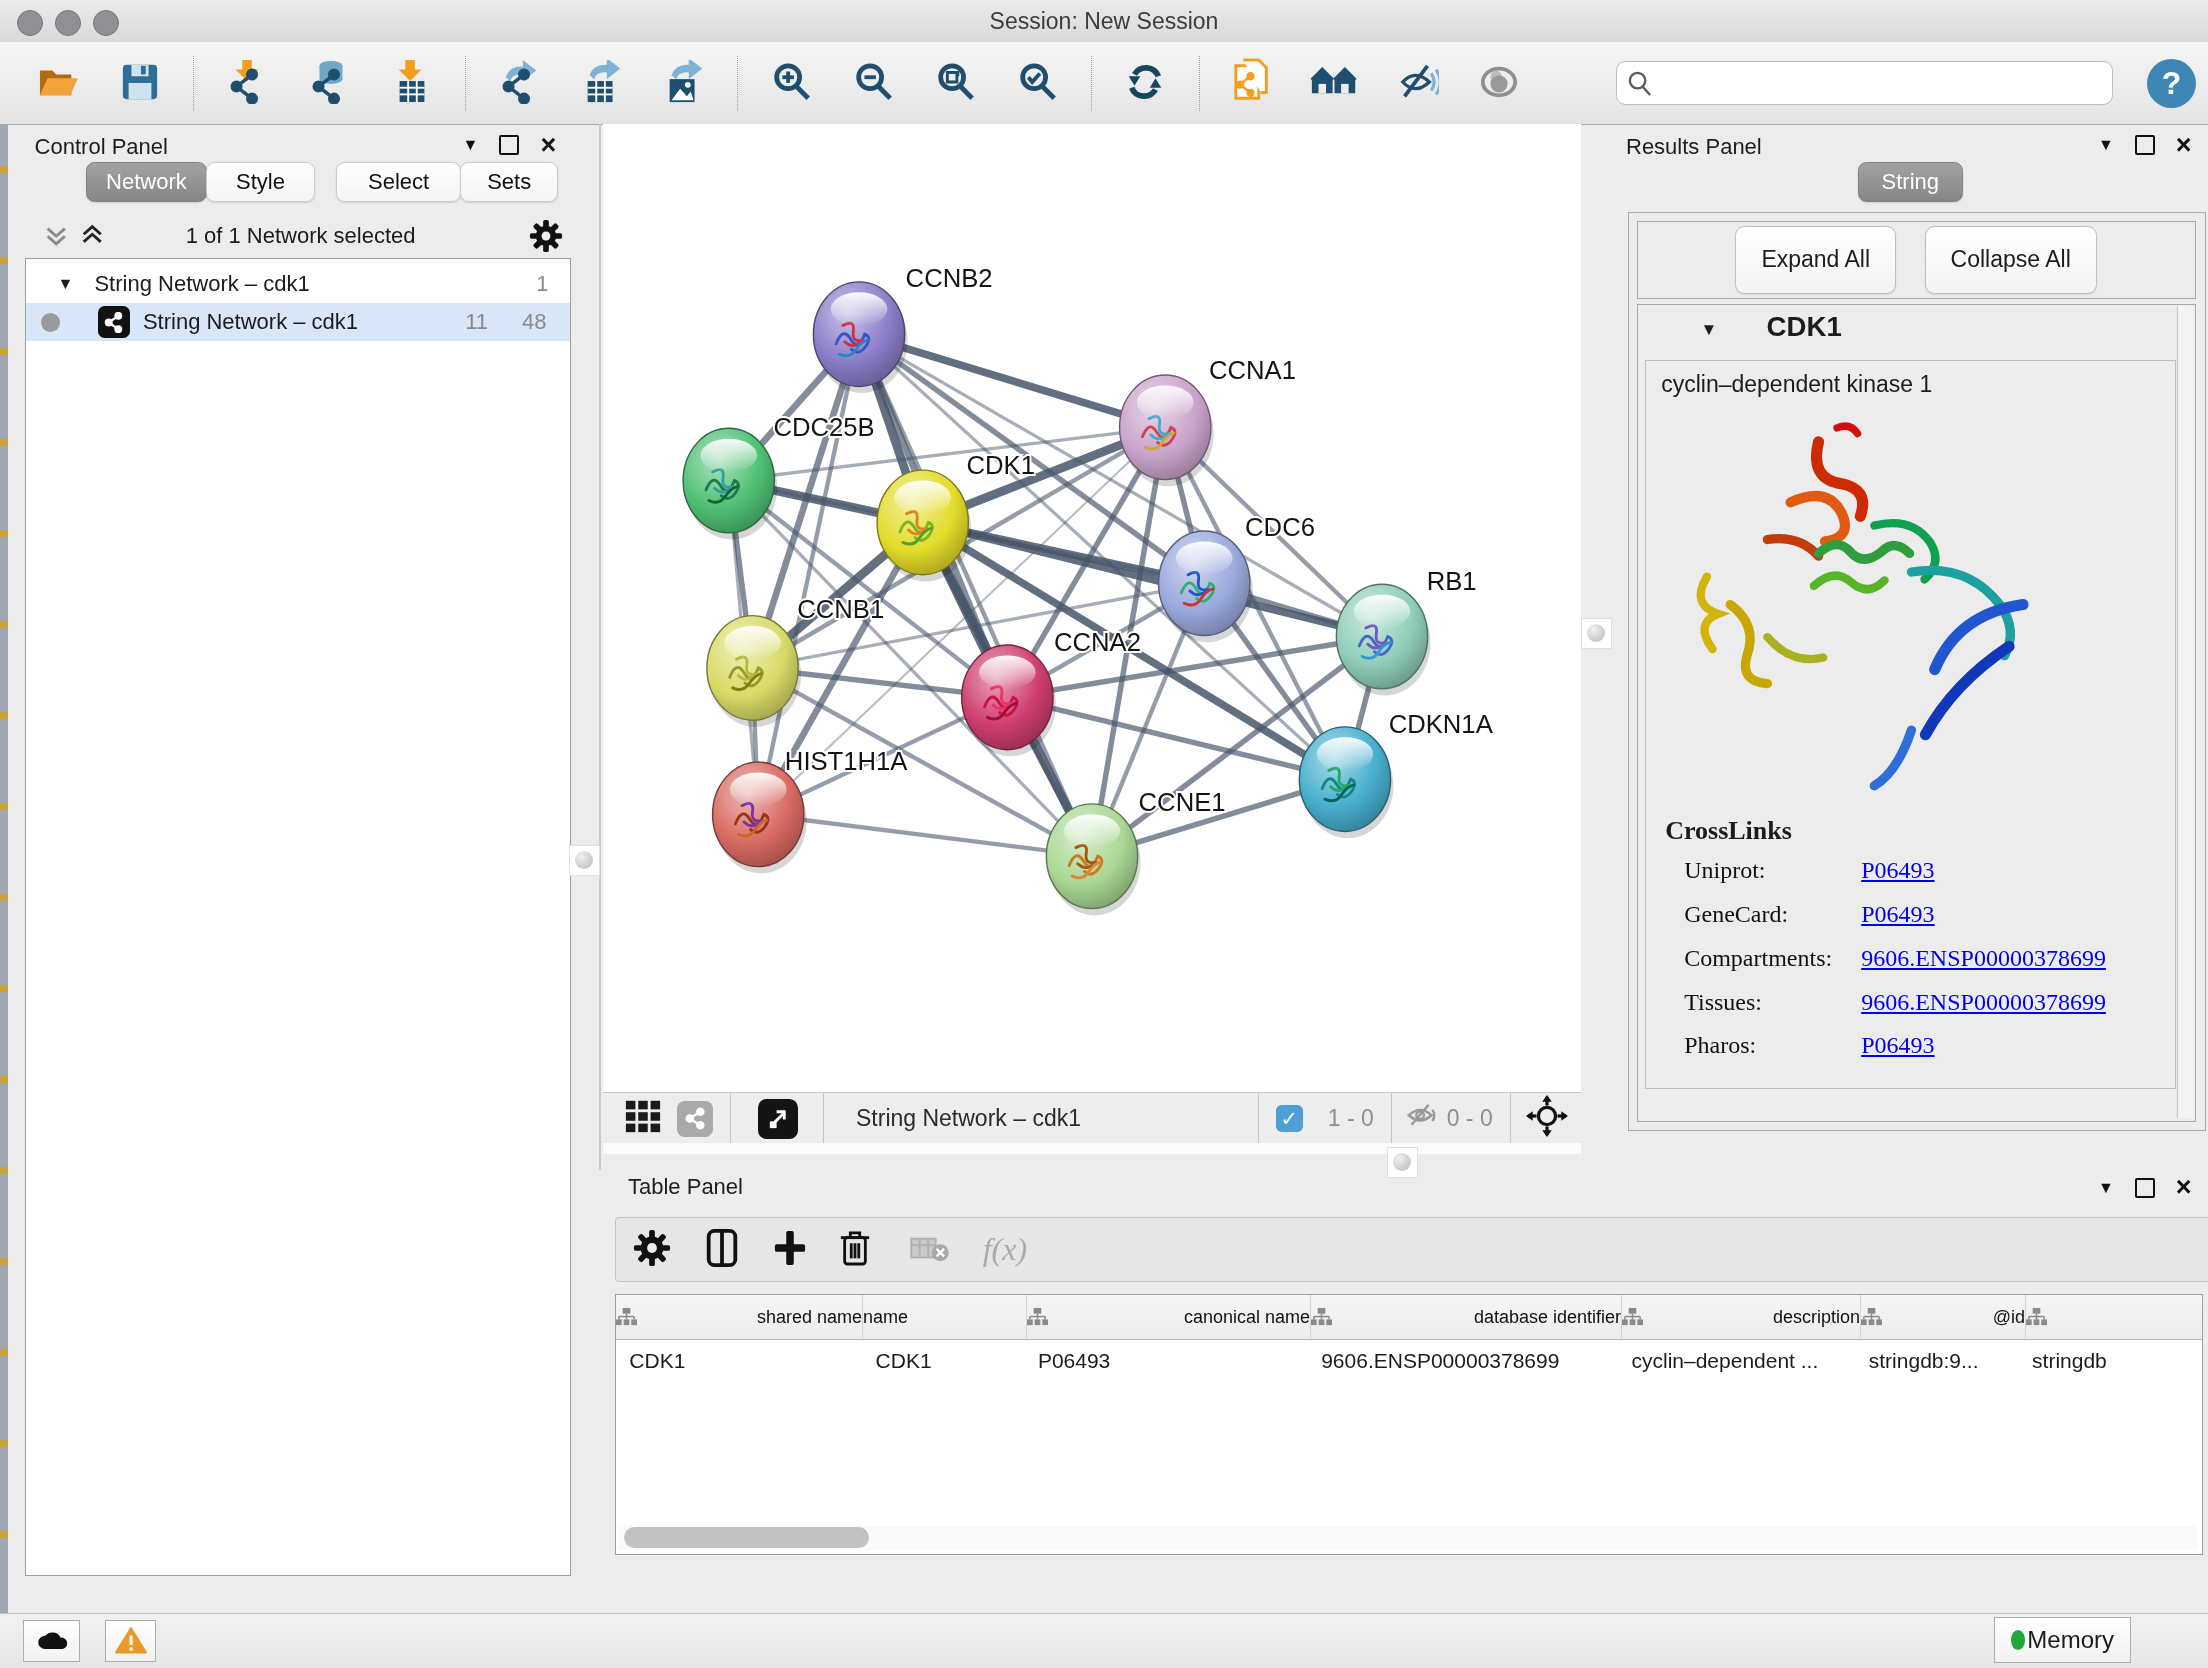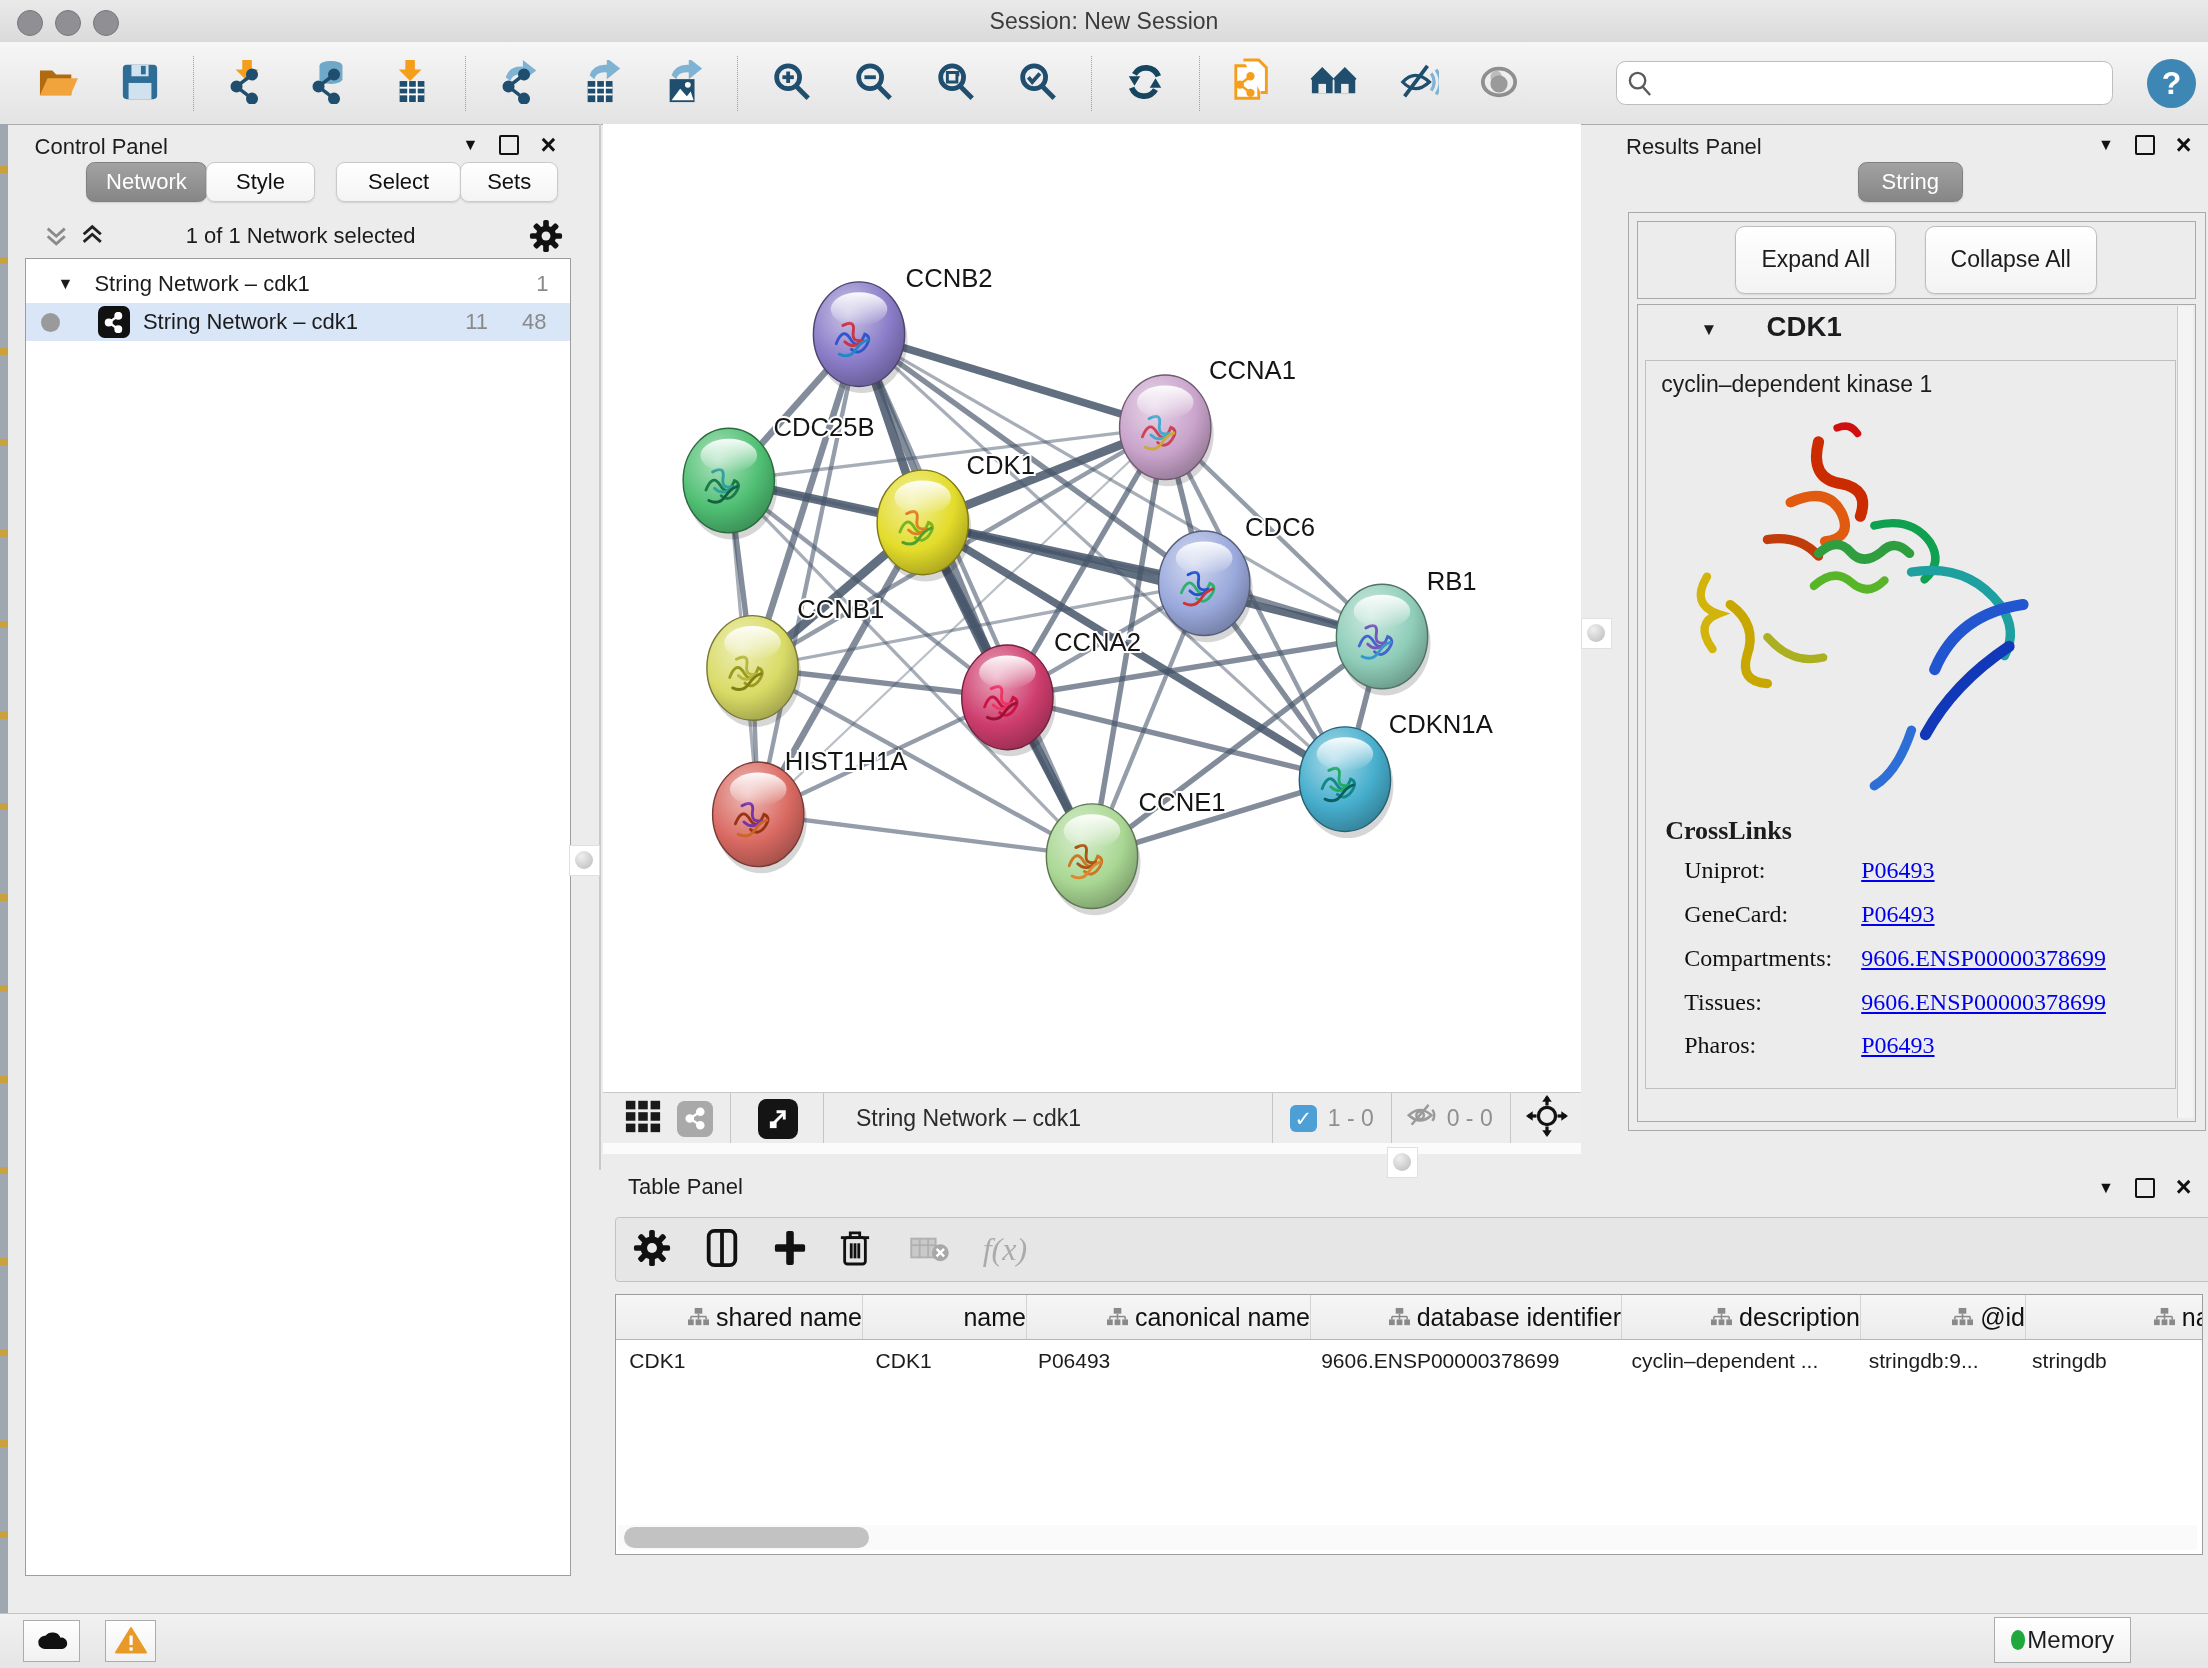--- a/index.html
+++ b/index.html
@@ -59,21 +59,21 @@
     box-shadow:0 1px 1.9px rgba(0,0,0,.10);}
   .serif{font-family:"Liberation Serif",serif;}
   .xlrow{position:absolute;display:flex;font-size:24px;font-family:"Liberation Serif",serif;}
   .xlrow .lbl{width:177px;color:#111;}
   .xlrow a{color:#0000EE;text-decoration:underline;}
   
   .tptoolbar{left:615px;top:1217px;width:1586px;height:63px;background:#E6E6E6;
     border:1px solid #C2C2C2;border-radius:3.8px;display:flex;align-items:center;gap:32px;padding-left:17px;}
   .tbl{left:615px;top:1294px;width:1586px;height:259px;background:#fff;border:1.9px solid #9D9D9D;overflow:hidden;}
   .thead{display:flex;height:44px;background:linear-gradient(#F6F6F6,#ECECEC);border-bottom:1.9px solid #B5B5B5;}
-  .th{display:flex;align-items:center;justify-content:flex-end;gap:7px;font-size:25px;color:#111;
+  .th{display:flex;align-items:center;justify-content:space-between;gap:7px;font-size:18px;color:#111;
       border-right:1px solid #D4D4D4;overflow:hidden;flex:none;}
   .trow{display:flex;height:42px;align-items:center;}
   .td{font-size:21px;padding-left:13.3px;overflow:hidden;white-space:nowrap;flex:none;}
   .hscroll{position:absolute;left:1.9px;bottom:3.8px;width:1579px;height:25px;background:#FAFAFA;}
   .hthumb{position:absolute;left:5.7px;top:1.9px;width:245px;height:21px;border-radius:10.5px;background:#C2C2C2;}
   .fx{font-family:"Liberation Serif",serif;font-style:italic;font-size:32px;color:#ABABAB;}
   
   .statusbar{left:0;top:1613px;width:2208px;height:55px;background:linear-gradient(#F1F1F1,#E5E5E5);
     border-top:1px solid #C2C2C2;}
   .sbtn{position:absolute;background:linear-gradient(#FFF,#F1F1F1);border:1.9px solid #ACACAC;
@@ -669,21 +669,21 @@
             <path d="M8 18 L19 7"></path>
             <path d="M11 6 h8 v8" fill="none"></path>
           </g>
           <rect x="4" y="16" width="7" height="7" fill="#fff"></rect>
         </svg>
     </span>
     <span class="nb-sep" style="margin-left:25px"></span>
     <span style="margin-left:32px">String Network – cdk1</span>
     <span class="nb-sep" style="margin-left:auto"></span>
     <span class="checkbox" style="margin-left:17px">✓</span>
-    <span class="cnt-gray" style="margin-left:11px">1 - 0</span>
+    <span class="cnt-gray" style="margin-left:25px">1 - 0</span>
     <span class="nb-sep" style="margin-left:17px"></span>
     <span style="margin-left:13.3px">
       <svg width="34" height="28.5" viewBox="0 0 36 30">
           <g stroke="#9a9a9a" stroke-width="2.6" fill="none">
             <path d="M4 15 q12-11 24 0 q-12 11 -24 0z"></path>
             <circle cx="16" cy="15" r="4"></circle>
             <line x1="7" y1="25" x2="25" y2="4"></line>
             <path d="M29 9 q4 6 0 12"></path>
           </g>
         </svg>

